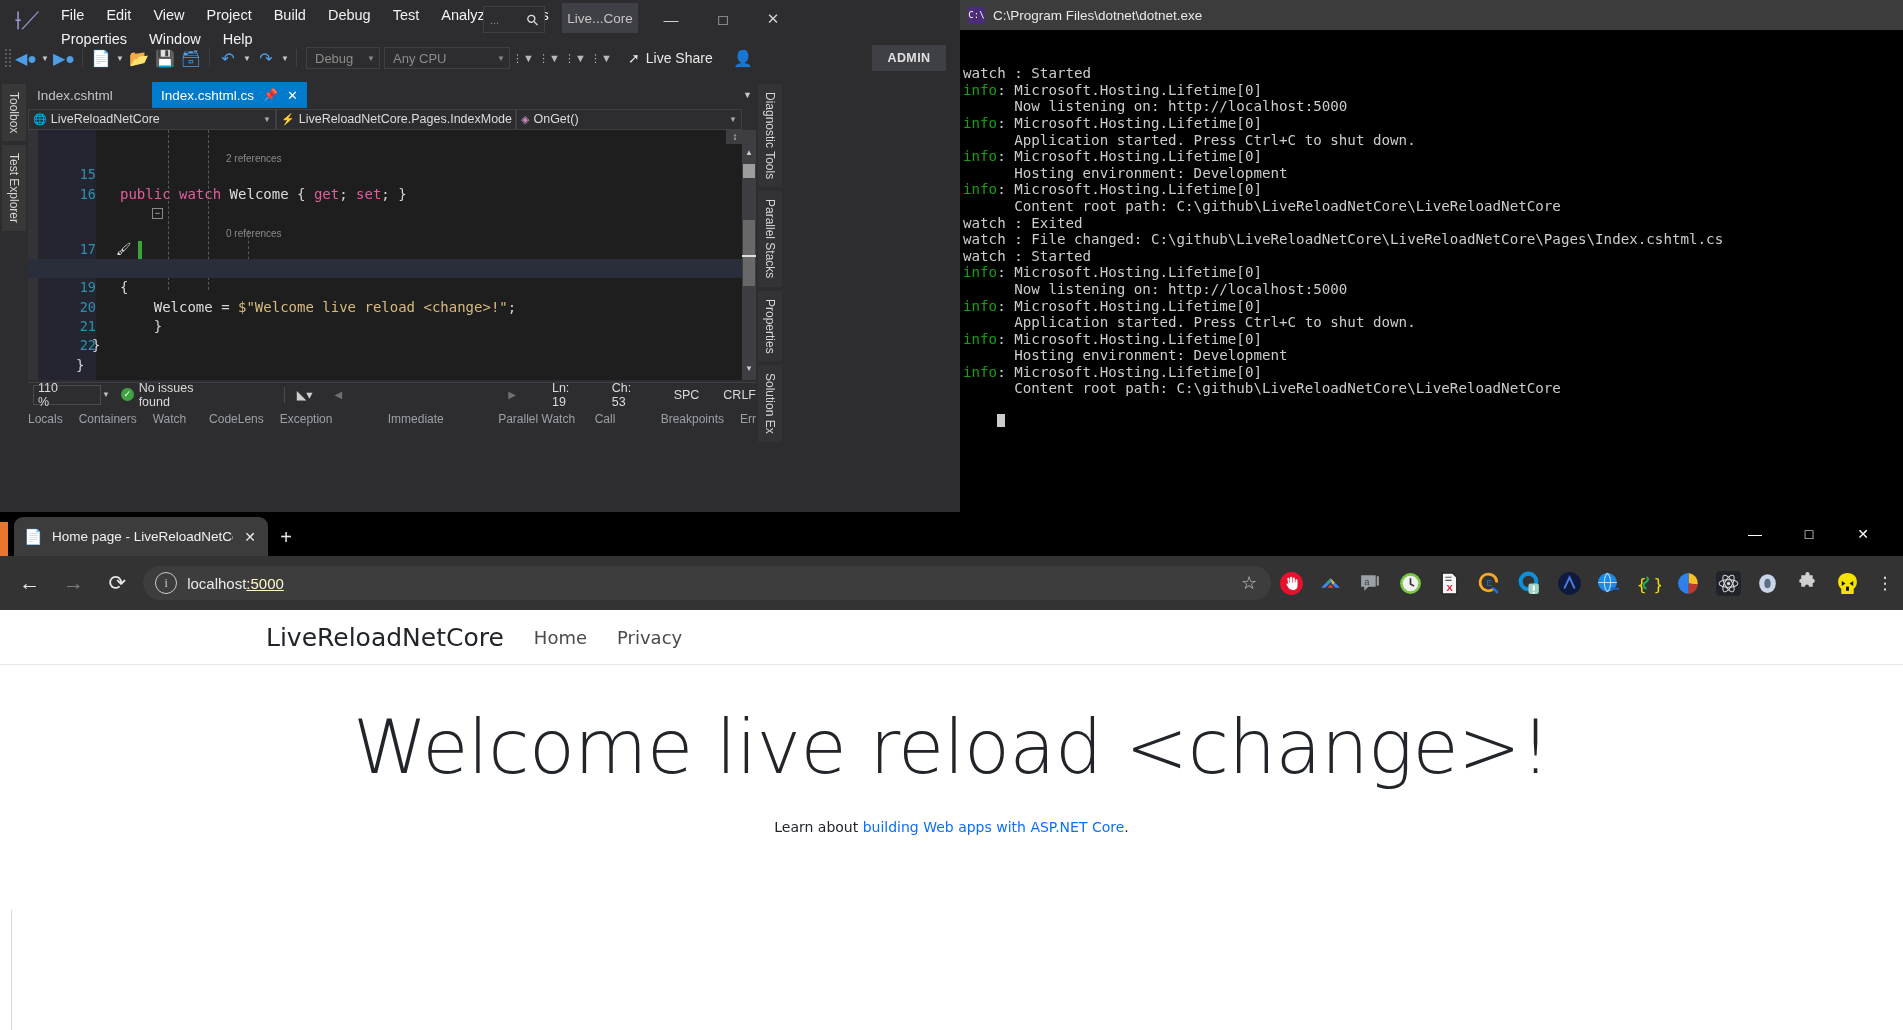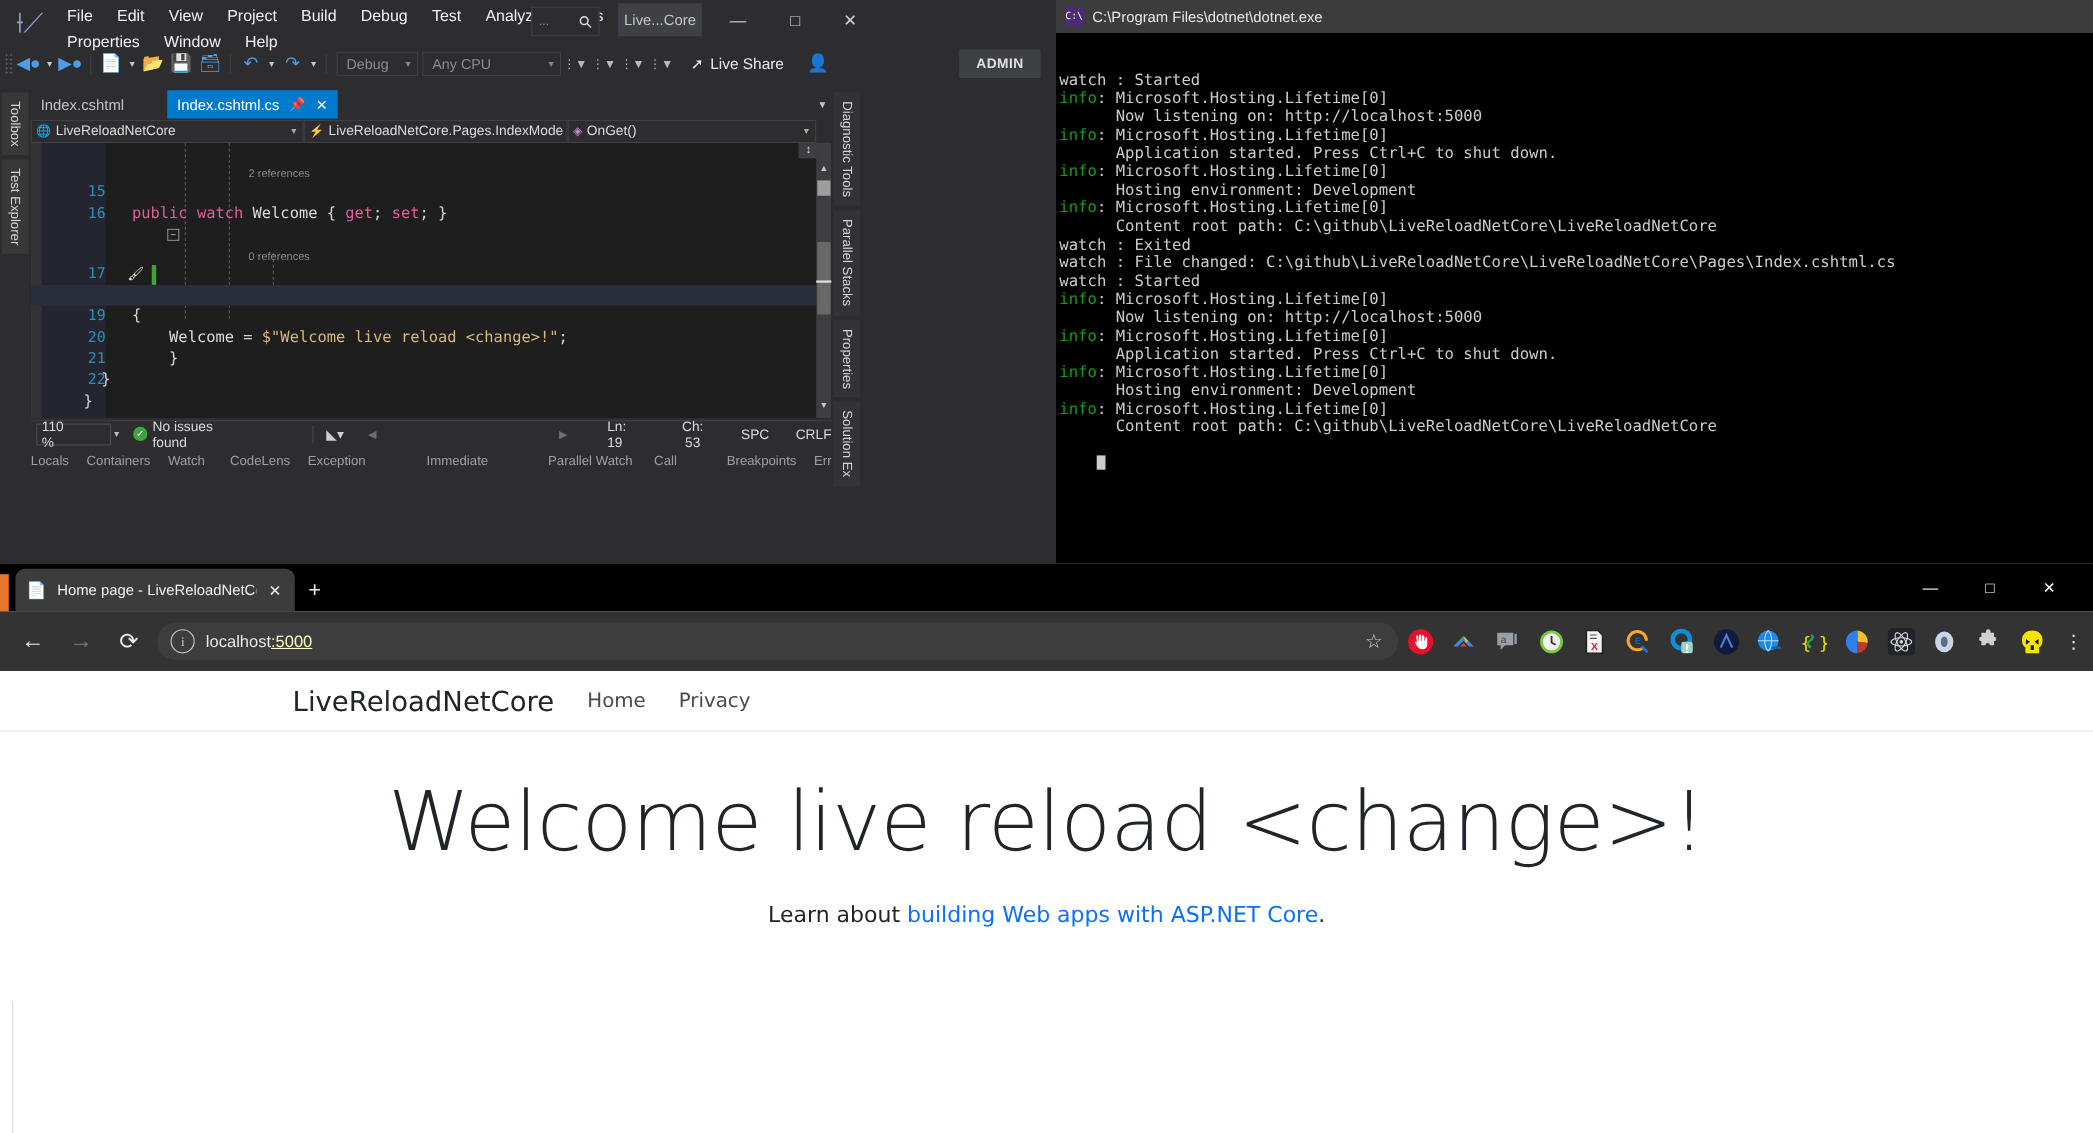--- a/index.html
+++ b/index.html
@@ -113,21 +113,21 @@
   .ch-star{color:#cfcfcf;font-size:18px;padding-right:2px;}
   .ext{width:40px;height:44px;display:flex;align-items:center;justify-content:center;}
   .ch-menu{width:36px;height:44px;color:#e8e8e8;font-size:17px;display:flex;align-items:center;justify-content:center;}
 
   .page{position:absolute;left:0;top:98px;width:1903px;height:420px;background:#fff;overflow:hidden;}
   .page-nav{position:absolute;left:0;top:0;width:1903px;height:55px;border-bottom:1px solid #e6e6e6;display:flex;align-items:center;background:#fff;}
   .brand{margin-left:266px;font-size:25px;color:#212529;font-family:"DejaVu Sans",sans-serif;font-weight:400;}
   .pnav-link{margin-left:30px;font-size:18px;color:#4a4a4a;font-family:"DejaVu Sans",sans-serif;}
   .hero{position:absolute;left:0;top:55px;width:1903px;text-align:center;}
   .hero h1{font-size:75px;font-weight:300;color:#212529;font-family:"DejaVu Sans",sans-serif;margin-top:38px;letter-spacing:-0.5px;}
-  .hero p{font-size:20px;color:#212529;font-family:"DejaVu Sans",sans-serif;margin-top:28px;}
+  .hero p{font-size:14px;color:#212529;font-family:"DejaVu Sans",sans-serif;margin-top:28px;}
   .hero p a{color:#0d6efd;text-decoration:none;}
   .page-leftbar{position:absolute;left:0;top:300px;width:12px;height:218px;background:#fff;border-right:1px solid #d8d8d8;}
 </style>
 </head>
 <body>
 
 <div id="vs-window">
 
   <div class="vs-titlebar">
     <div class="vs-logo">⟊⟋</div>
@@ -310,21 +310,21 @@
     </div>
     <div style="display:flex;align-items:center;margin-left:20px;">
       <span class="issuechk">✓</span>
       <span>No issues found</span>
     </div>
     <div style="width:1px;height:16px;background:#4a4a50;margin-left:58px;"></div>
     <div style="margin-left:12px;color:#cfcfcf;">◣▾</div>
     <div style="margin-left:22px;color:#6f6f6f;font-size:10px;">◀</div>
     <div style="margin-left:166px;color:#6f6f6f;font-size:10px;">▶</div>
     <div style="margin-left:36px;">Ln: 19</div>
-    <div style="margin-left:26px;text-align:center;">Ch: 53</div>
+    <div style="margin-left:26px;">Ch: 53</div>
     <div style="margin-left:26px;">SPC</div>
     <div style="margin-left:24px;">CRLF</div>
   </div>
 
   <div class="vs-bottomtabs">
     <span>Locals</span>
     <span>Containers</span>
     <span>Watch 1</span>
     <span>CodeLens</span>
     <span>Exception Settings</span>

